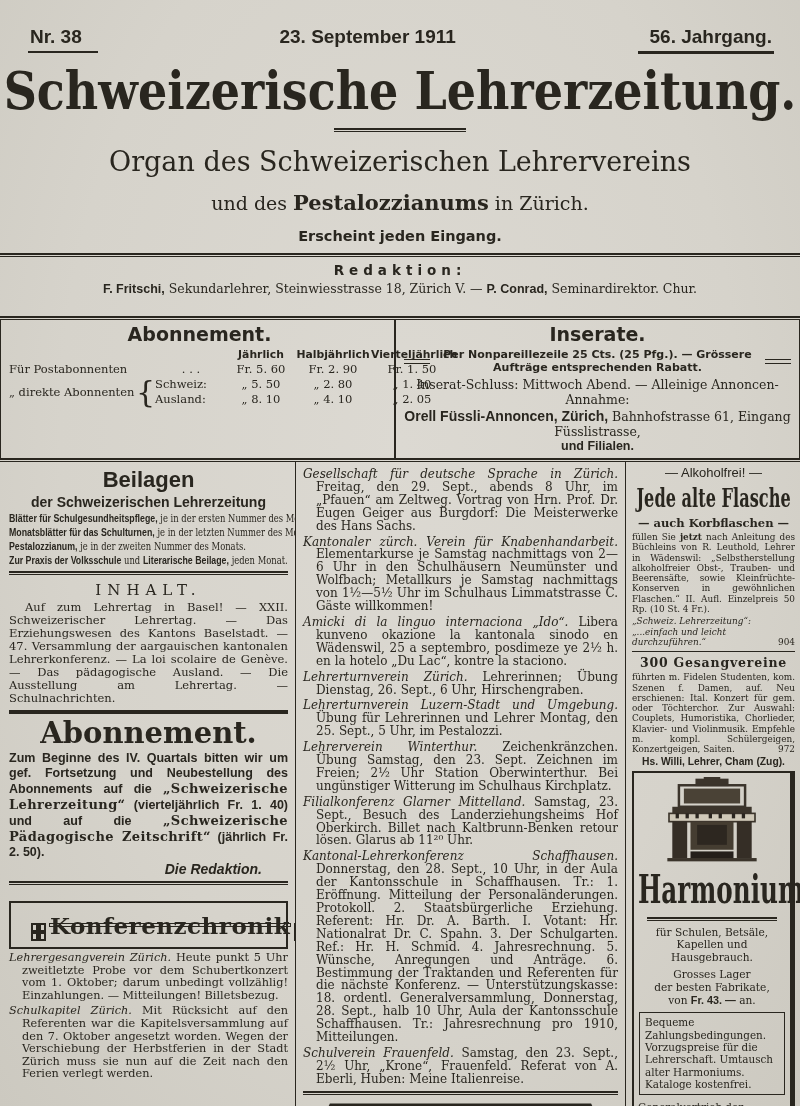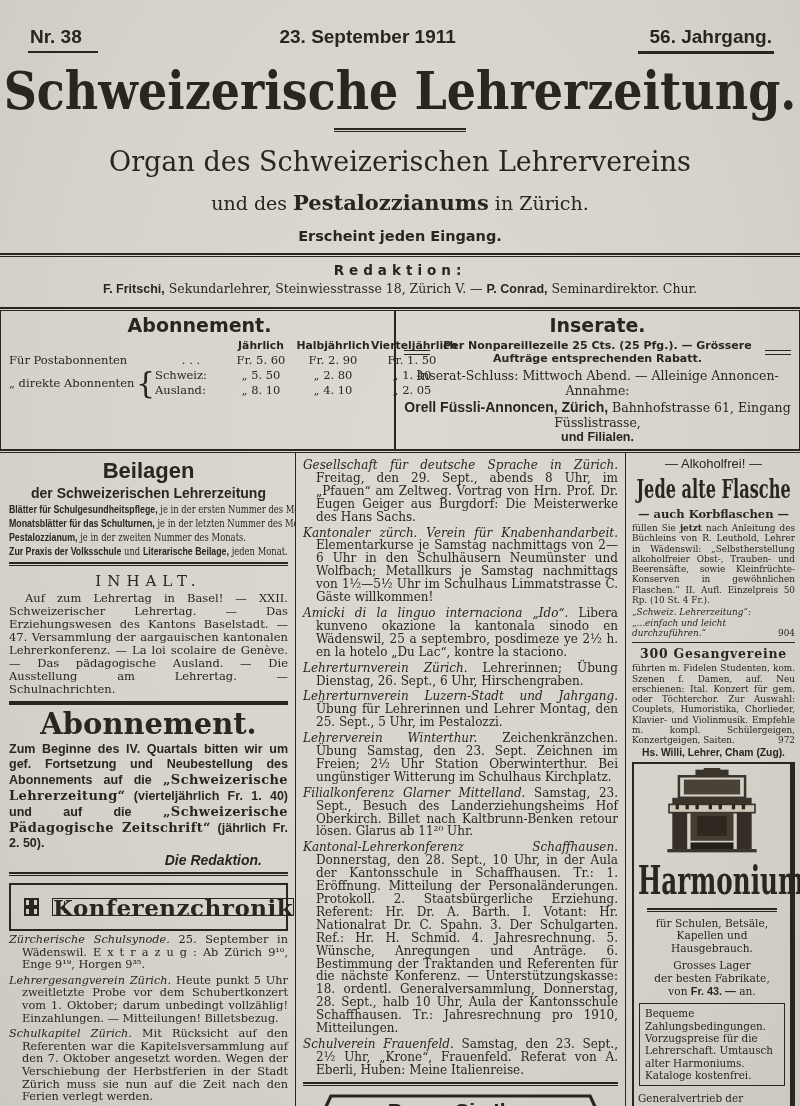--- a/index.html
+++ b/index.html
@@ -16,21 +16,21 @@
   .masthead{ text-align:center; font-size:46px; font-weight:bold; margin-top:6px;
              line-height:62px; transform:scaleY(1.12); letter-spacing:0; white-space:nowrap;}
   .title-rule{width:132px; margin:6px auto 0; border-top:2.2px solid var(--ink); border-bottom:1px solid var(--ink); height:4px;}
   .organ{margin-top:14px; text-align:center; font-size:27px;}
   .pesta{margin-top:13px; text-align:center; font-size:19px;}
   .pesta-bold{font-weight:bold; font-size:21px;}
   .freq{margin-top:13px; text-align:center; font-family:"DejaVu Sans",sans-serif; font-weight:bold; font-size:14.5px;}
   .rule2{border-top:2px solid var(--ink); border-bottom:1px solid var(--ink); height:4px; margin-top:9px;}
   .redaktion-label{text-align:center; font-family:"DejaVu Sans",sans-serif; font-weight:bold;
                    font-size:13.5px; letter-spacing:5px; margin-top:5px;}
-  .redaktion-line{text-align:center; font-size:12.5px; margin-top:3px; padding-bottom:11px;}
+  .redaktion-line{text-align:center; font-size:12.5px; margin-top:3px; padding-bottom:20px;}
   .redaktion-line b{font-family:"Liberation Sans",sans-serif;}
   
   .subscribe-row{display:flex; border-left:1px solid var(--ink); border-right:1px solid var(--ink);}
   .abo-box{width:395px; min-width:395px; padding:3px 4px 5px 8px; border-right:2.5px solid var(--ink);}
   .ins-box{flex:1; padding:3px 8px 5px; text-align:center;}
   .box-title{text-align:center; font-family:"DejaVu Sans",sans-serif; font-weight:bold; font-size:19px;}
   .abo-grid{display:grid; grid-template-columns:146px 72px 68px 76px 82px; font-size:11.5px; margin-top:2px; line-height:15px; align-items:center;}
   .abo-head{font-family:"DejaVu Sans",sans-serif; font-weight:bold; font-size:10.8px; text-align:center;}
   .abo-cell{text-align:center;}
   .abo-label{text-align:left;}
@@ -56,21 +56,21 @@
   .beilage-item{font-size:10.5px; margin-top:2px; white-space:nowrap; width:125%;
                 transform:scaleX(0.8); transform-origin:left center;}
   .beilage-item .blead{font-family:"Liberation Sans",sans-serif; font-weight:bold; font-size:11px;}
   .inhalt-title{text-align:center; font-size:15px; letter-spacing:6px; margin-top:6px;}
   .para{font-size:11.5px; line-height:13px; text-align:justify; margin-top:2px;}
   .indent{text-indent:16px;}
   .abo2-title{font-size:29px; font-weight:bold; text-align:center; margin-top:4px; line-height:30px;}
   .abo2-text{font-family:"Liberation Sans",sans-serif; font-weight:bold; font-size:12.5px; line-height:15px; text-align:justify; margin-top:3px;}
   .jname{font-family:"DejaVu Serif",serif; font-size:13px; letter-spacing:0.4px;}
   .abo2-sig{font-family:"Liberation Sans",sans-serif; font-weight:bold; font-style:italic; font-size:14px; text-align:right; padding-right:26px; margin-top:1px;}
-  .chronik-box{display:flex; align-items:stretch; gap:13px; border:2px solid var(--ink); padding:13px; margin-top:7px; height:48px;}
+  .chronik-box{display:flex; align-items:stretch; gap:3px; border:2px solid var(--ink); padding:20px; margin-top:16px; height:48px;}
   .corner{display:flex; flex-direction:column; justify-content:space-between; width:16px;}
   .sq{width:15px; height:14px; border:2px solid var(--ink); display:flex; align-items:center; justify-content:center;}
   .sq::before{content:""; width:5px; height:5px; background:var(--ink);}
   .chronik-inner{flex:1; border:1.6px solid var(--ink); position:relative; display:flex; align-items:center; justify-content:center;}
   .chronik-inner::before,.chronik-inner::after{content:""; position:absolute; top:2px; bottom:2px; width:4px;
       border-left:1.5px solid var(--ink); border-right:1.5px solid var(--ink);}
   .chronik-inner::before{left:6px;} .chronik-inner::after{right:6px;}
   .chronik-title{font-size:23px; font-weight:bold; letter-spacing:0.5px;}
   .chronik-intro{font-family:"Liberation Sans",sans-serif; font-weight:bold; font-size:10.8px; line-height:13px; margin-top:5px; text-align:justify;}
   .hand{font-family:"DejaVu Sans",sans-serif; font-size:13px; font-weight:normal;}
@@ -200,32 +200,31 @@
         <div class="chronik-inner">
           <div class="chronik-title">Konferenzchronik</div>
         </div>
         <div class="corner">
             <div class="sq"></div>
             <div class="sq"></div>
           </div>
       </div>
 
 
-      <p class="entry"><span class="lead">Zürcherische Schulsynode.</span><span> 25. September in Wädenswil. E x t r a z u g : Ab Zürich 9¹⁰, Enge 9¹⁹, Horgen 9³⁵.</span></p>
       <p class="entry"><span class="lead">Lehrergesangverein Zürich.</span><span> Heute punkt 5 Uhr zweitletzte Probe vor dem Schubertkonzert vom 1. Oktober; darum unbedingt vollzählig! Einzahlungen. — Mitteilungen! Billetsbezug.</span></p>
       <p class="entry"><span class="lead">Schulkapitel Zürich.</span><span> Mit Rücksicht auf den Referenten war die Kapitelsversammlung auf den 7. Oktober angesetzt worden. Wegen der Verschiebung der Herbstferien in der Stadt Zürich muss sie nun auf die Zeit nach den Ferien verlegt werden.</span></p>
 
     </div>
 
     <div class="col col-mid">
       <p class="entry"><span class="lead">Gesellschaft für deutsche Sprache in Zürich.</span><span> Freitag, den 29. Sept., abends 8 Uhr, im „Pfauen“ am Zeltweg. Vortrag von Hrn. Prof. Dr. Eugen Geiger aus Burgdorf: Die Meisterwerke des Hans Sachs.</span></p>
       <p class="entry"><span class="lead">Kantonaler zürch. Verein für Knabenhandarbeit.</span><span> Elementarkurse je Samstag nachmittags von 2—6 Uhr in den Schulhäusern Neumünster und Wolfbach; Metallkurs je Samstag nachmittags von 1½—5½ Uhr im Schulhaus Limmatstrasse C. Gäste willkommen!</span></p>
       <p class="entry"><span class="lead">Amicki di la linguo internaciona „Ido“.</span><span> Libera kunveno okazione la kantonala sinodo en Wädenswil, 25 a septembro, posdimeze ye 2½ h. en la hotelo „Du Lac“, kontre la staciono.</span></p>
       <p class="entry"><span class="lead">Lehrerturnverein Zürich.</span><span> Lehrerinnen; Übung Dienstag, 26. Sept., 6 Uhr, Hirschengraben.</span></p>
-      <p class="entry"><span class="lead">Lehrerturnverein Luzern-Stadt und Jahrgang.</span><span> Übung für Lehrerinnen und Lehrer Montag, den 25. Sept., 5 Uhr, im Pestalozzi.</span></p>
+      <p class="entry"><span class="lead">Lehrerturnverein Luzern-Stadt und Umgebung.</span><span> Übung für Lehrerinnen und Lehrer Montag, den 25. Sept., 5 Uhr, im Pestalozzi.</span></p>
       <p class="entry"><span class="lead">Lehrerverein Winterthur.</span><span> Zeichenkränzchen. Übung Samstag, den 23. Sept. Zeichnen im Freien; 2½ Uhr Station Oberwinterthur. Bei ungünstiger Witterung im Schulhaus Kirchplatz.</span></p>
       <p class="entry"><span class="lead">Filialkonferenz Glarner Mittelland.</span><span> Samstag, 23. Sept., Besuch des Landerziehungsheims Hof Oberkirch. Billet nach Kaltbrunn-Benken retour lösen. Glarus ab 11²⁰ Uhr.</span></p>
       <p class="entry"><span class="lead">Kantonal-Lehrerkonferenz Schaffhausen.</span><span> Donnerstag, den 28. Sept., 10 Uhr, in der Aula der Kantonsschule in Schaffhausen. Tr.: 1. Eröffnung. Mitteilung der Personaländerungen. Protokoll. 2. Staatsbürgerliche Erziehung. Referent: Hr. Dr. A. Barth. I. Votant: Hr. Nationalrat Dr. C. Spahn. 3. Der Schulgarten. Ref.: Hr. H. Schmid. 4. Jahresrechnung. 5. Wünsche, Anregungen und Anträge. 6. Bestimmung der Traktanden und Referenten für die nächste Konferenz. — Unterstützungskasse: 18. ordentl. Generalversammlung, Donnerstag, 28. Sept., halb 10 Uhr, Aula der Kantonsschule Schaffhausen. Tr.: Jahresrechnung pro 1910, Mitteilungen.</span></p>
       <p class="entry"><span class="lead">Schulverein Frauenfeld.</span><span> Samstag, den 23. Sept., 2½ Uhr, „Krone“, Frauenfeld. Referat von A. Eberli, Huben: Meine Italienreise.</span></p>
 
       <div class="rule2" style="margin-top:5px;"></div>
 
       <div class="hex-ad">
         <svg class="hex-border" viewBox="0 0 316 114" preserveAspectRatio="none">
           <polygon points="28,3 288,3 313,57 288,111 28,111 3,57" fill="none" stroke="#29261f" stroke-width="3.2"></polygon>

